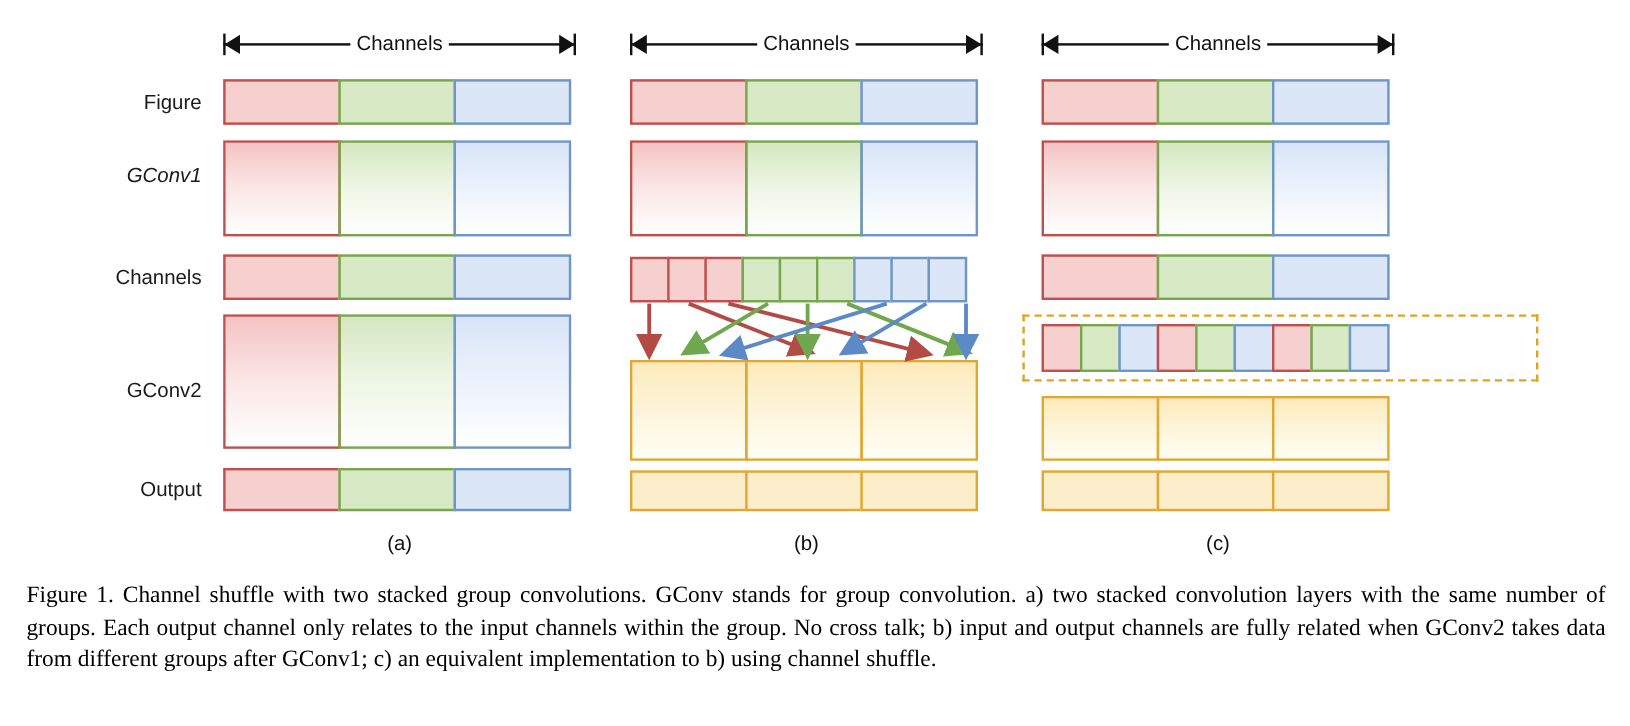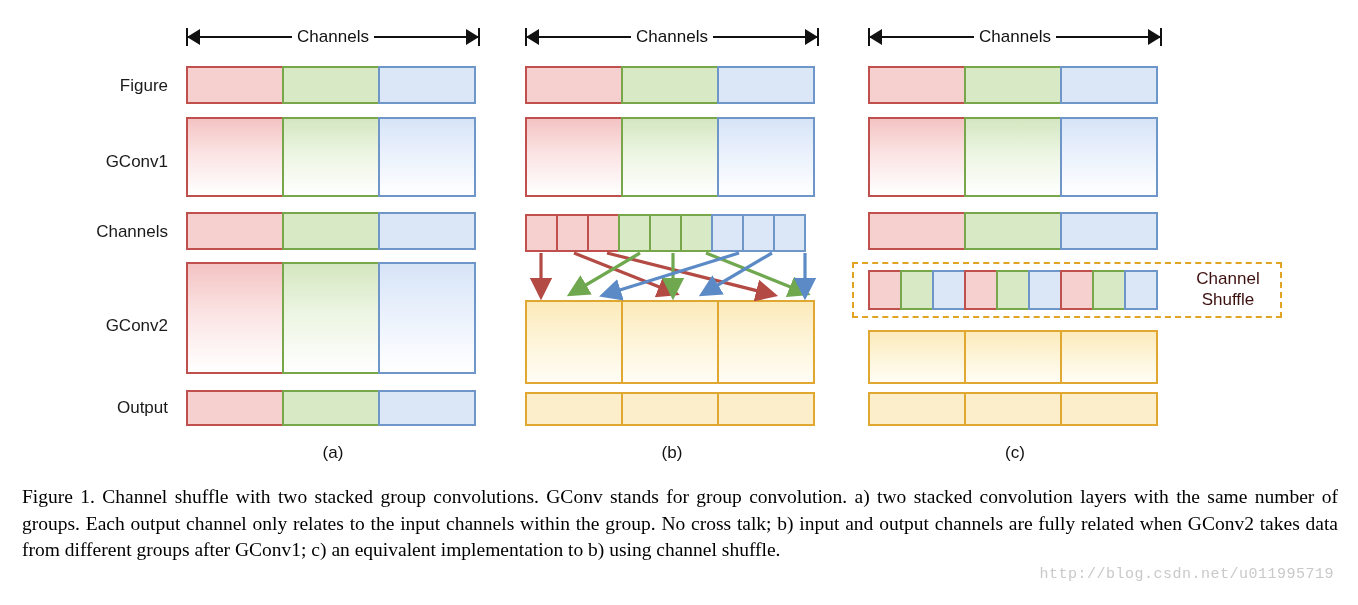--- a/index.html
+++ b/index.html
@@ -95,21 +95,21 @@
     font-family:"Liberation Mono", monospace;
     font-size:15px;color:#c9c9c9;letter-spacing:.5px;
   }
 </style>
 </head>
 <body>
 
 <div id="figure">
 
   <div class="row-label" style="top:76px;">Figure</div>
-  <div class="row-label" style="top:152px;">GConv1</div>
+  <div class="row-label" style="top:137px;font-style:italic;">GConv1</div>
   <div class="row-label" style="top:222px;">Channels</div>
   <div class="row-label" style="top:316px;">GConv2</div>
   <div class="row-label" style="top:398px;">Output</div>
 
   <div class="chan-arrow" style="left:186px;top:22px;width:294px;">
     <div class="line"></div>
     <div class="cap l"></div>
     <div class="cap r"></div>
     <div class="head l"></div>
     <div class="head r"></div>
@@ -227,24 +227,20 @@
     <div class="subcell red" style="width:34px;height:40px;"></div>
     <div class="subcell green" style="width:34px;height:40px;margin-left:-2px;"></div>
     <div class="subcell blue" style="width:34px;height:40px;margin-left:-2px;"></div>
     <div class="subcell red" style="width:34px;height:40px;margin-left:-2px;"></div>
     <div class="subcell green" style="width:34px;height:40px;margin-left:-2px;"></div>
     <div class="subcell blue" style="width:34px;height:40px;margin-left:-2px;"></div>
     <div class="subcell red" style="width:34px;height:40px;margin-left:-2px;"></div>
     <div class="subcell green" style="width:34px;height:40px;margin-left:-2px;"></div>
     <div class="subcell blue" style="width:34px;height:40px;margin-left:-2px;"></div>
   </div>
-  <div class="shuffle-label" style="left:1180px;top:268px;width:96px;">
-    <div>Channel</div>
-    <div>Shuffle</div>
-  </div>
 
   <div class="strip" style="left:868px;top:330px;width:294px;height:54px;">
     <div class="blk yellow grad" style="width:98px;height:54px;"></div>
     <div class="blk yellow grad" style="width:98px;height:54px;margin-left:-2px;"></div>
     <div class="blk yellow grad" style="width:98px;height:54px;margin-left:-2px;"></div>
   </div>
 
   <div class="strip" style="left:868px;top:392px;width:294px;height:34px;">
     <div class="blk yellow" style="width:98px;height:34px;"></div>
     <div class="blk yellow" style="width:98px;height:34px;margin-left:-2px;"></div>
@@ -277,15 +273,14 @@
       <line x1="772" y1="253" x2="706" y2="292" stroke="#5b8ac6" marker-end="url(#ahB)"></line>
       <line x1="805" y1="253" x2="805" y2="292" stroke="#5b8ac6" marker-end="url(#ahB)"></line>
     </g>
   </svg>
 
   <div class="panel-letter" style="left:283px;top:443px;width:100px;">(a)</div>
   <div class="panel-letter" style="left:622px;top:443px;width:100px;">(b)</div>
   <div class="panel-letter" style="left:965px;top:443px;width:100px;">(c)</div>
 
   <div id="caption">Figure 1. Channel shuffle with two stacked group convolutions. GConv stands for group convolution. a) two stacked convolution layers with the same number of groups. Each output channel only relates to the input channels within the group. No cross talk; b) input and output channels are fully related when GConv2 takes data from different groups after GConv1; c) an equivalent implementation to b) using channel shuffle.</div>
-  <div id="watermark">http://blog.csdn.net/u011995719</div>
 
 </div>
 
 </body></html>

